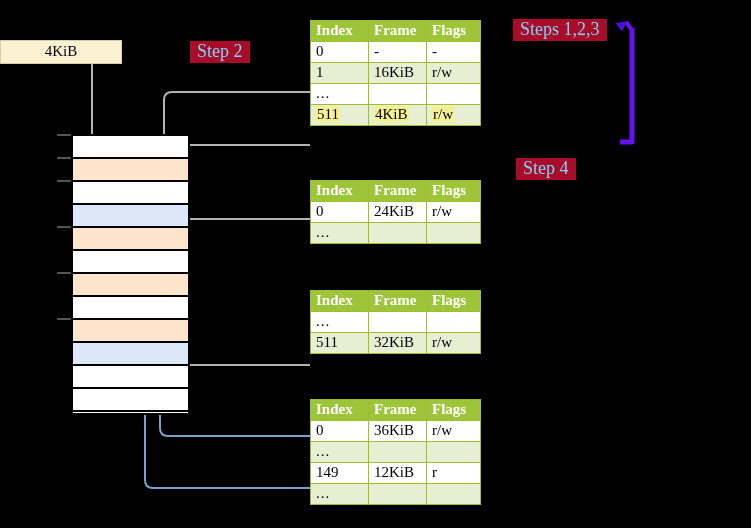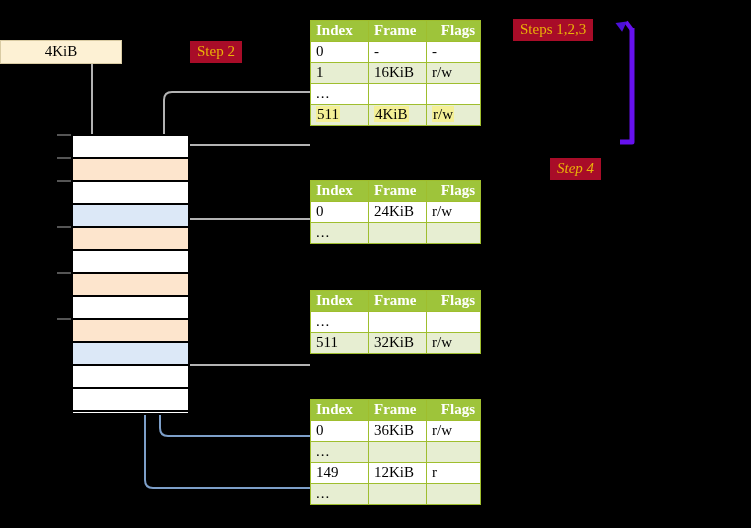--- a/index.html
+++ b/index.html
@@ -19,23 +19,23 @@
     position: absolute;
     left: 0; top: 0;
     width: 751px;
     height: 528px;
   }
 
   
   .badge {
     position: absolute;
     font-family: "Liberation Serif", serif;
-    font-size: 15px;
+    font-size: 18px;
     line-height: 19px;
-    color: #eab308;
+    color: #7dd3fc;
     padding: 1px 7px 2px 7px;
     white-space: nowrap;
   }
   .badge-crimson { background: #a80c28; }
   .badge-violet  { background: #6611ee; }
 
   
   .kib-box {
     position: absolute;
     background: #fdf1d4;
@@ -67,21 +67,21 @@
     background: #9ec43a;
     color: #ffffff;
     font-weight: bold;
     font-size: 15px;
   }
   .ptable td.c-index { width: 58px; }
   .ptable td.c-frame { width: 58px; }
   .ptable td.c-flags { width: 54px; }
   .ptable th.c-index { width: 58px; }
   .ptable th.c-frame { width: 58px; }
-  .ptable th.c-flags { width: 54px; text-align: right; }
+  .ptable th.c-flags { width: 54px; }
   .ptable tr.alt td { background: #e7eed2; }
   .ptable tr.plain td { background: #ffffff; }
   .hl { background: #f4f096; padding: 0 1px; }
   .ellip { letter-spacing: 1px; }
 
   
   #memcol {
     position: absolute;
     left: 71px;
     top: 134px;
@@ -168,21 +168,21 @@
 
   <div class="kib-box" style="left:0px; top:40px; width:120px; height:22px;">
     <span>4KiB</span>
   </div>
 
   <div class="badge badge-crimson" style="left:190px; top:41px;">Step 2</div>
 
   <div class="badge badge-crimson" style="left:513px; top:19px;">Steps 1,2,3</div>
 
 
-  <div class="badge badge-crimson" style="left:550px; top:158px;font-style:italic;">Step 4</div>
+  <div class="badge badge-crimson" style="left:516px; top:158px;">Step 4</div>
 
   <div id="memcol">
     <div class="memrow" style="top:0px;"></div>
     <div class="memrow orange" style="top:23px;"></div>
     <div class="memrow" style="top:46px;"></div>
     <div class="memrow blue" style="top:69px;"></div>
     <div class="memrow orange" style="top:92px;"></div>
     <div class="memrow" style="top:115px;"></div>
     <div class="memrow orange" style="top:138px;"></div>
     <div class="memrow" style="top:161px;"></div>

